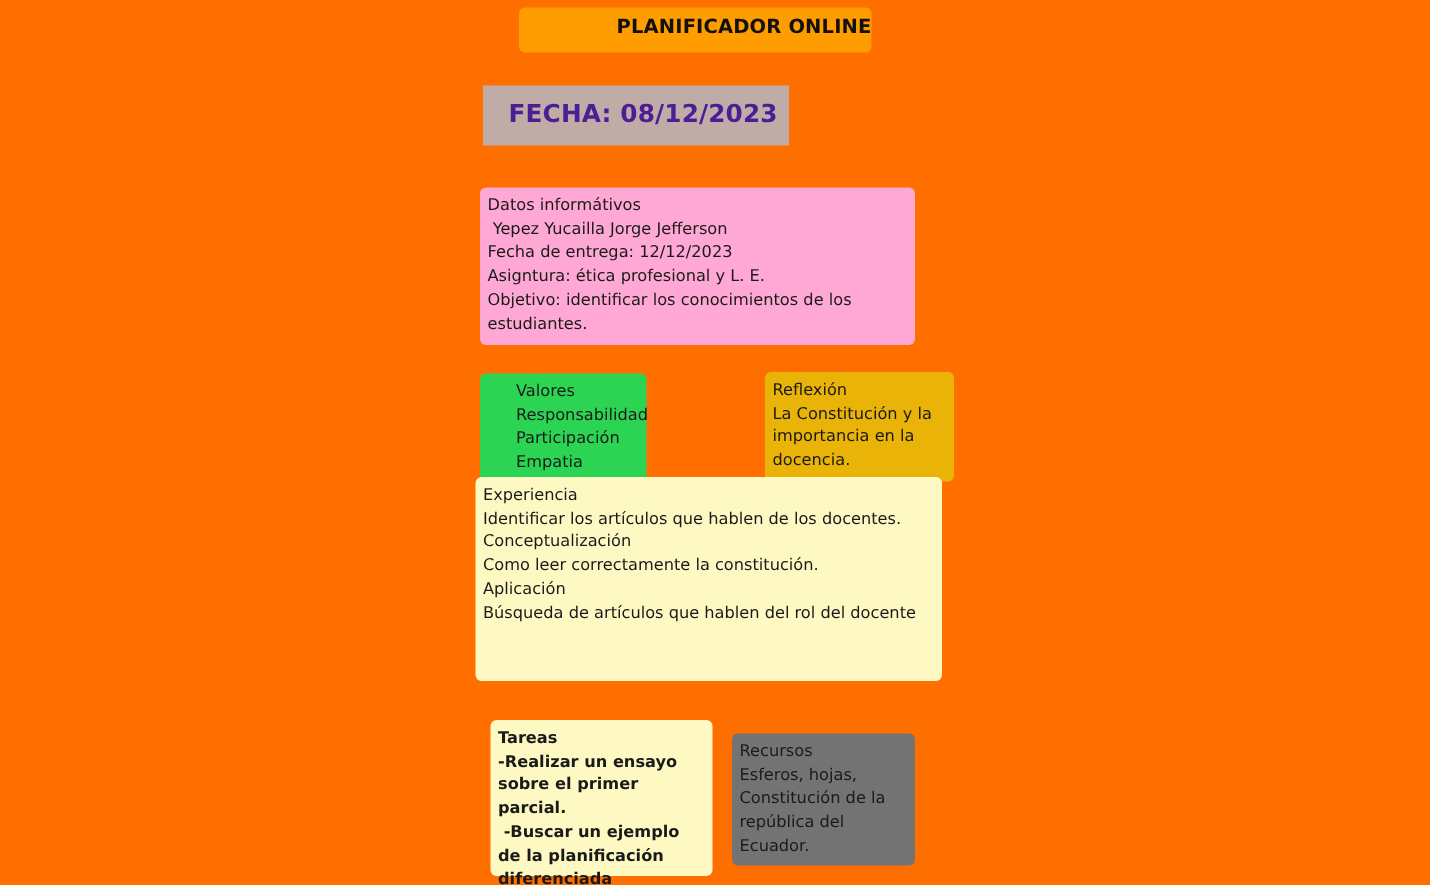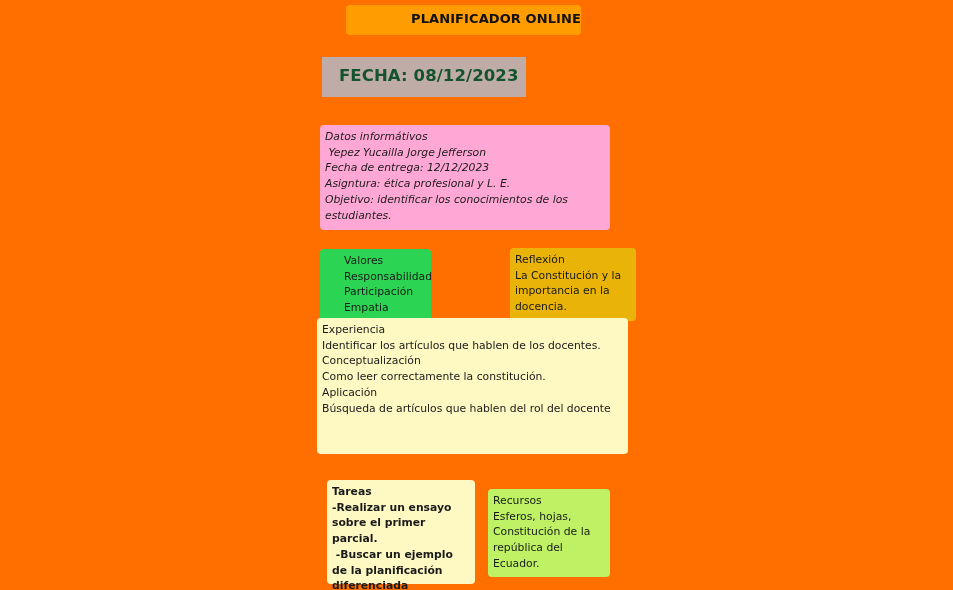--- a/index.html
+++ b/index.html
@@ -31,39 +31,39 @@
       letter-spacing: 0.1px;
       text-align: right;
     }
     .date-box {
       left: 322px; top: 57px; width: 204px; height: 40px;
       background: #bfaca6;
       border-radius: 0;
       padding: 9px 0 0 17px;
       font-weight: bold;
       font-size: 16.5px;
-      color: #14532d;
+      color: #4c1d95;
       letter-spacing: 0.1px;
     }
     .note {
       font-size: 10.8px;
       line-height: 15.7px;
       padding: 4px 5px;
       letter-spacing: 0;
     }
     .note .line {
       display: block;
       white-space: pre-wrap;
     }
-    .pink { left: 320px; top: 125px; width: 290px; height: 105px; background: #ffa8d5; font-style: italic; }
+    .pink { left: 320px; top: 125px; width: 290px; height: 105px; background: #ffa8d5; }
     .green { left: 320px; top: 249px; width: 111px; height: 73px; background: #2bd553; padding-left: 24px; }
     .blue { left: 510px; top: 248px; width: 126px; height: 73px; background: #eab308; }
     .orange { left: 317px; top: 318px; width: 311px; height: 136px; background: #fef9c3; }
     .red { left: 327px; top: 480px; width: 148px; height: 104px; background: #fef9c3; font-weight: bold; }
-    .magenta { left: 488px; top: 489px; width: 122px; height: 88px; background: #bef264; }
+    .magenta { left: 488px; top: 489px; width: 122px; height: 88px; background: #737373; }
   </style>
 </head>
 <body>
 
 <div class="box title-box">PLANIFICADOR ONLINE</div>
 
 <div class="box date-box">FECHA: 08/12/2023</div>
 
 <div class="box note pink">
   <span class="line">Datos informátivos</span>

